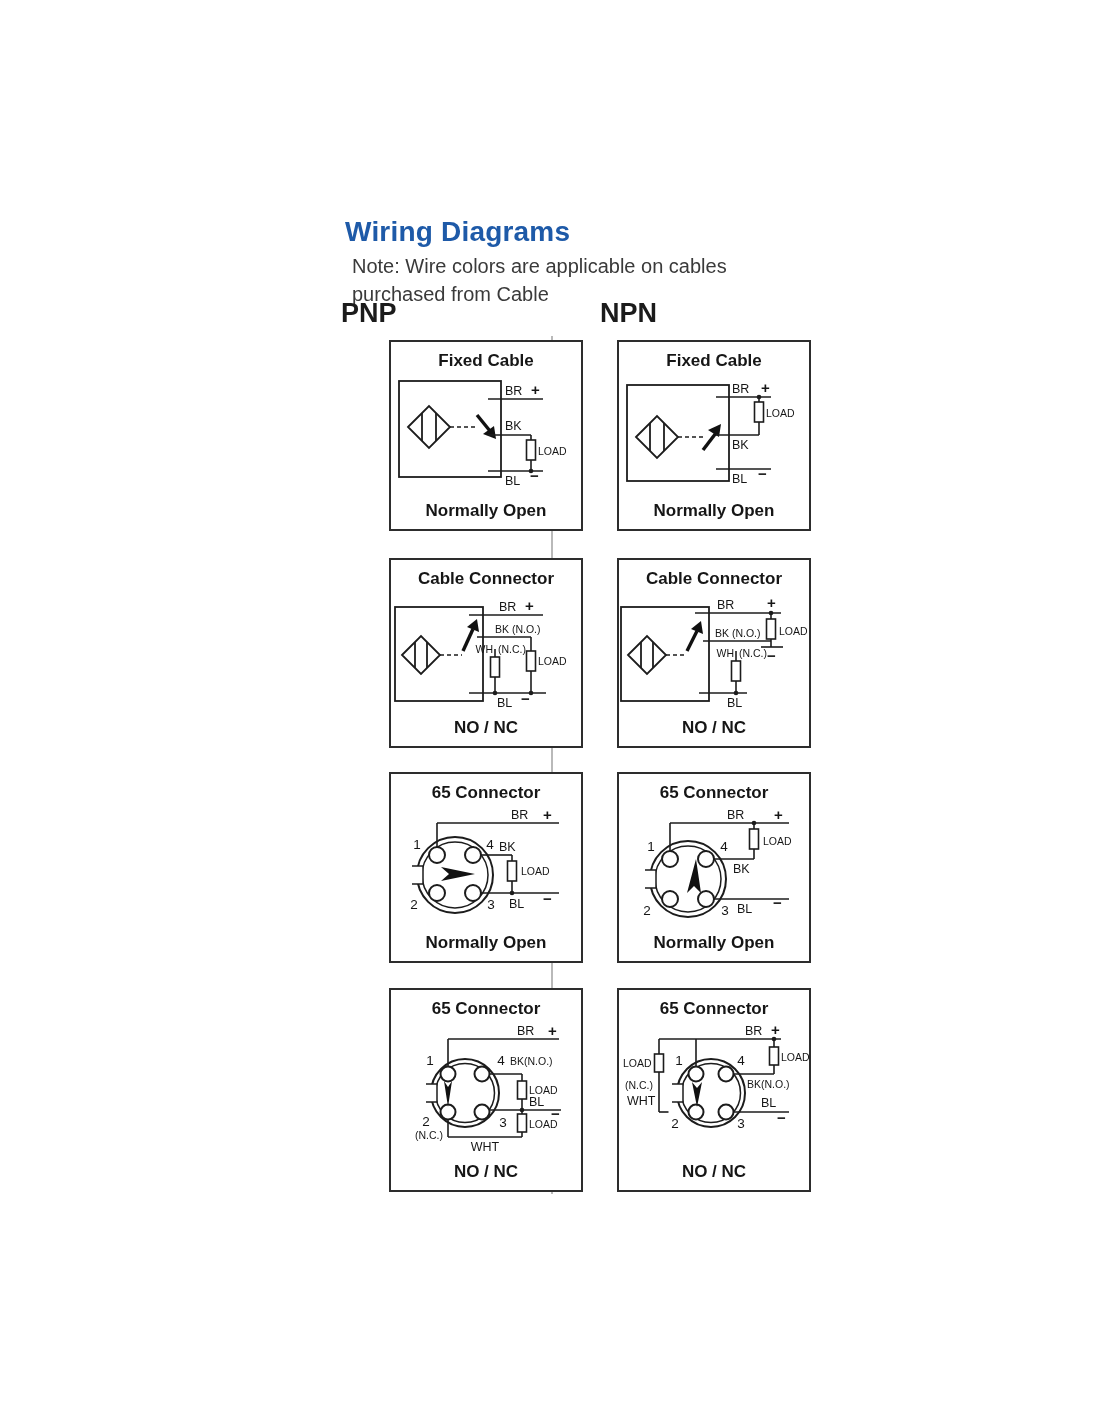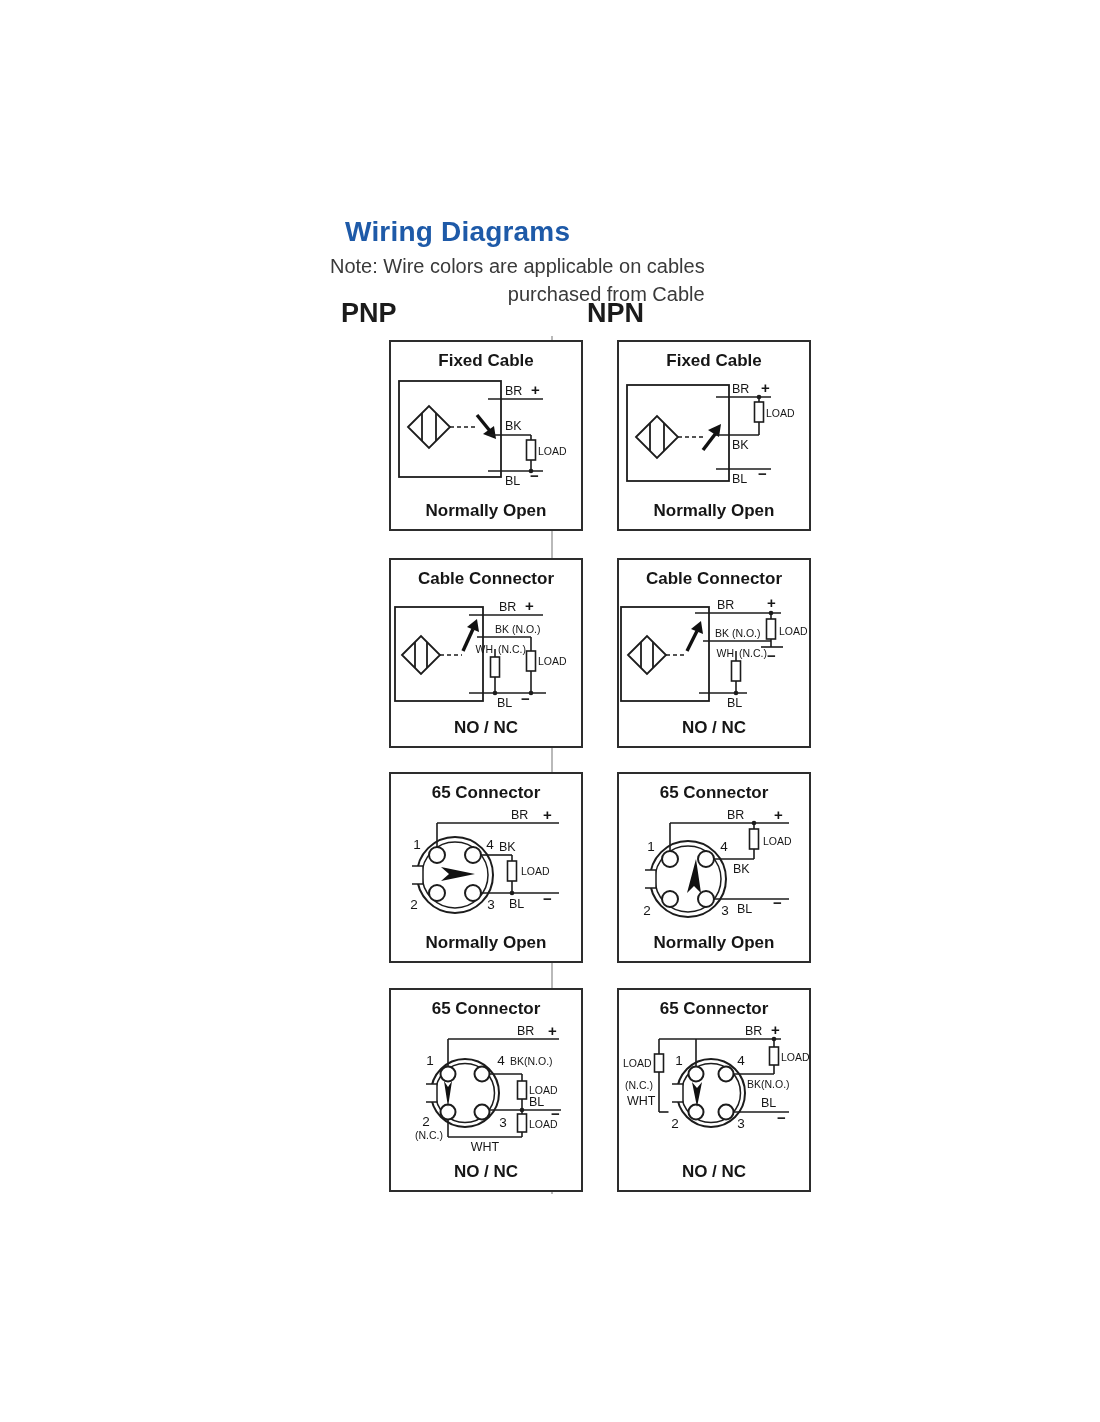--- a/index.html
+++ b/index.html
@@ -1,24 +1,24 @@
 <!DOCTYPE html>
 <html><head>
 <meta charset="utf-8">
 <style>
   html,body{margin:0;padding:0;background:#fff;}
   .page{position:relative;width:1100px;height:1422px;background:#ffffff;
         font-family:"Liberation Sans",sans-serif;overflow:hidden;}
   .main-title{position:absolute;left:345px;top:216px;font-size:28px;font-weight:bold;
         color:#1e5aa8;letter-spacing:0.2px;}
-  .note{position:absolute;left:330px;top:252px;font-size:20px;color:#3a3a3a;line-height:1.42;text-align:right;}
+  .note{position:absolute;left:352px;top:252px;font-size:20px;color:#3a3a3a;line-height:1.42;}
   .col-header{position:absolute;top:298px;width:194px;text-align:left;
         font-size:27px;font-weight:bold;color:#1b1b1b;}
   .col-header.left{left:341px;}
-  .col-header.right{left:587px;}
+  .col-header.right{left:600px;}
   .divider{position:absolute;left:551px;top:336px;width:2px;height:858px;background:#b9b9b9;}
   .panel{position:absolute;width:194px;border:2px solid #2d2d2d;background:#fff;
         box-sizing:border-box;display:flex;flex-direction:column;align-items:center;
         justify-content:space-between;padding:9px 0 8px 0;margin-left:48px;}
   .p-r1l{left:341px;top:340px;height:191px;}
   .p-r1r{left:569px;top:340px;height:191px;}
   .p-r2l{left:341px;top:558px;height:190px;}
   .p-r2r{left:569px;top:558px;height:190px;}
   .p-r3l{left:341px;top:772px;height:191px;}
   .p-r3r{left:569px;top:772px;height:191px;}

